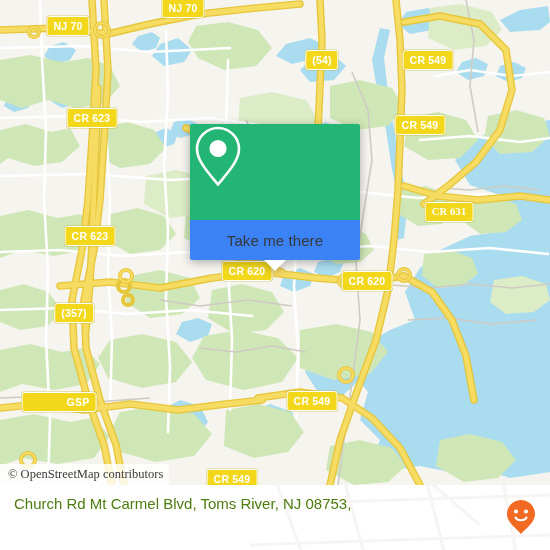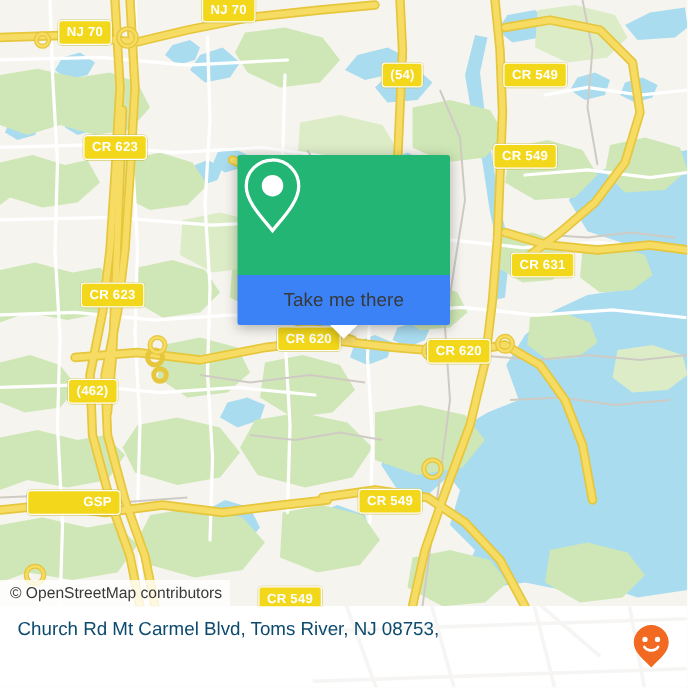--- a/index.html
+++ b/index.html
@@ -46,21 +46,21 @@
     left: 0;
     bottom: 0;
     height: 21px;
     line-height: 21px;
     padding: 0 6px 0 8px;
     background: rgba(255,255,255,0.80);
     font-size: 12.5px;
     color: #3a3a3a;
     white-space: nowrap;
     z-index: 40;
-    font-family: Liberation Sans, sans-serif;
+    font-family: Liberation Serif, serif;
   }
 
   
   .shield {
     position: absolute;
     z-index: 25;
     background: #f2d71a;
     border: 1.5px solid #ffffff;
     border-radius: 3px;
     color: #ffffff;
@@ -139,21 +139,21 @@
     opacity: 0.40;
     pointer-events: none;
   }
   .footer-address {
     position: absolute;
     left: 14px;
     top: 8px;
     width: 400px;
     font-size: 15px;
     line-height: 21px;
-    color: #0c4a6e;
+    color: #4d7c0f;
     font-family: "Liberation Sans", sans-serif;
   }
   .footer-address .line2 { display: block; }
 
   .brand {
     position: absolute;
     right: 14px;
     top: 14px;
     display: flex;
     align-items: center;
@@ -357,24 +357,24 @@
     </svg>
 
     <div id="shield-layer">
         <div class="shield" style="left: 68px; top: 26px;">NJ 70</div>
         <div class="shield" style="left: 183px; top: 8px;">NJ 70</div>
         <div class="shield" style="left: 322px; top: 60px;">(54)</div>
         <div class="shield" style="left: 428px; top: 60px;">CR 549</div>
         <div class="shield" style="left: 92px; top: 118px;">CR 623</div>
         <div class="shield" style="left: 420px; top: 125px;">CR 549</div>
         <div class="shield" style="left: 90px; top: 236px;">CR 623</div>
-        <div class="shield" style="left: 434px; top: 212px;">CR 631</div>
+        <div class="shield" style="left: 449px; top: 212px; font-family: Liberation Serif, serif;">CR 631</div>
         <div class="shield" style="left: 247px; top: 271px;">CR 620</div>
         <div class="shield" style="left: 367px; top: 281px;">CR 620</div>
-        <div class="shield" style="left: 74px; top: 313px;">(462)</div>
+        <div class="shield" style="left: 74px; top: 313px;">(357)</div>
         <div class="shield" style="left: 59px; top: 402px; padding-left: 44px;">GSP</div>
         <div class="shield" style="left: 312px; top: 401px;">CR 549</div>
         <div class="shield" style="left: 232px; top: 479px;">CR 549</div>
       </div>
 
     <div class="attribution">© OpenStreetMap contributors</div>
 
     <div class="popup">
       <div class="popup-top">
         <svg width="56" height="66" viewBox="0 0 56 66">

